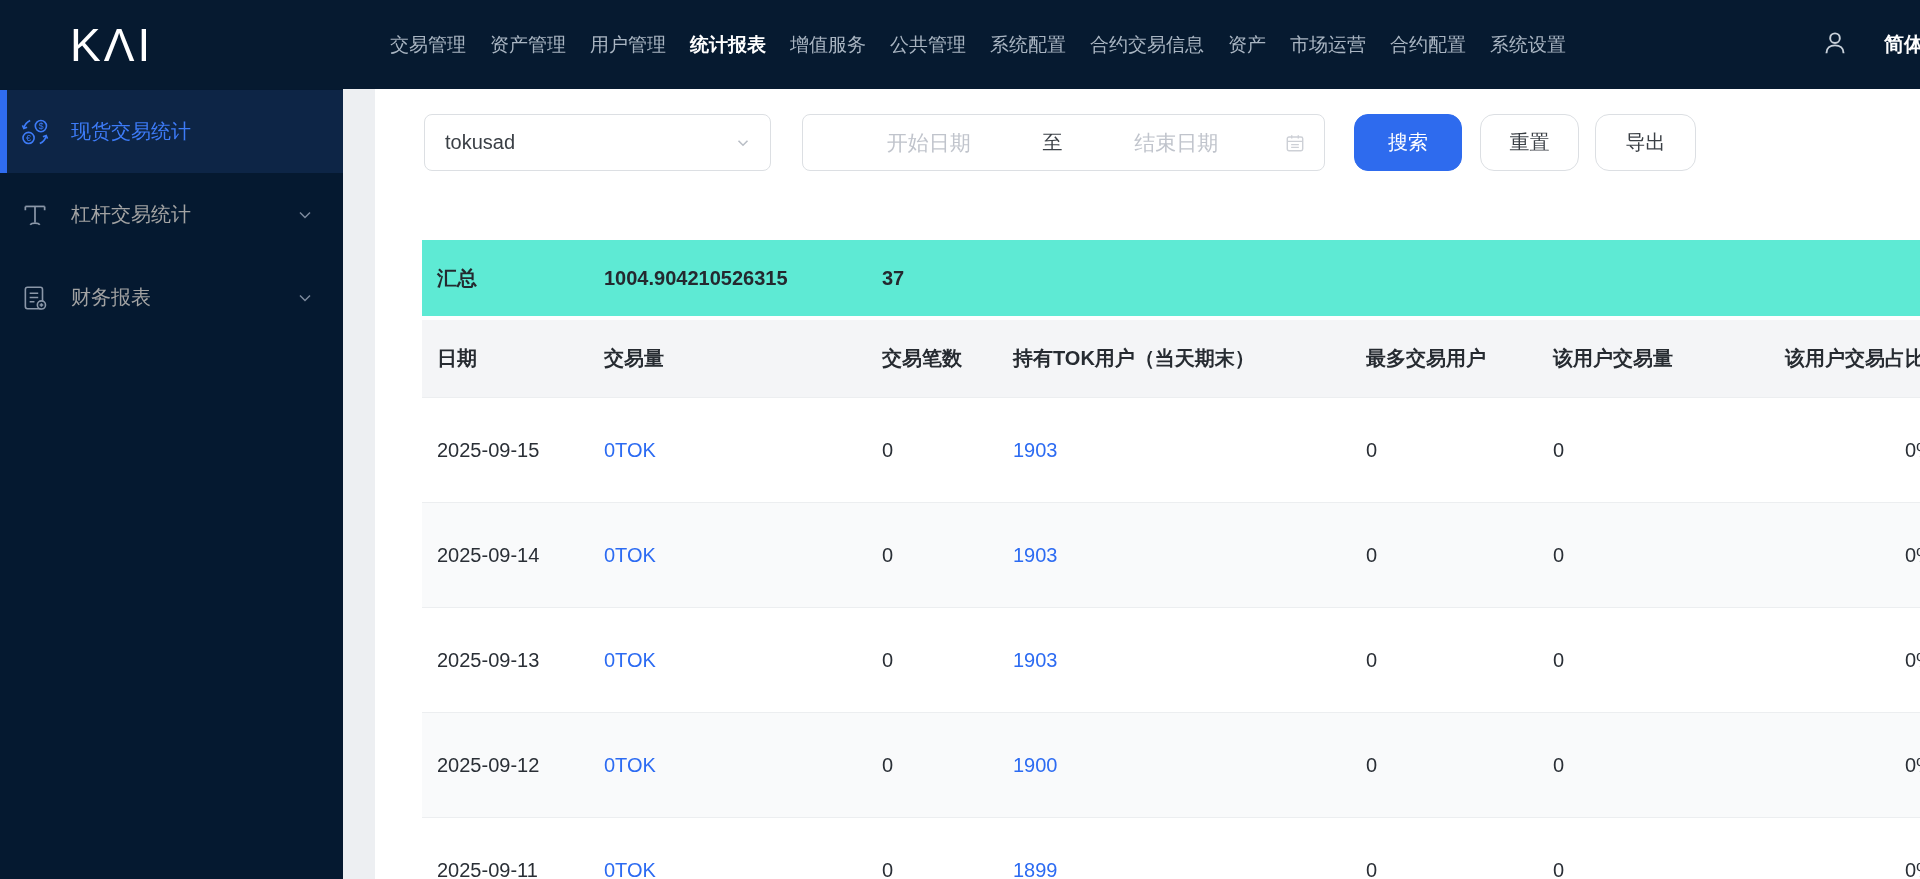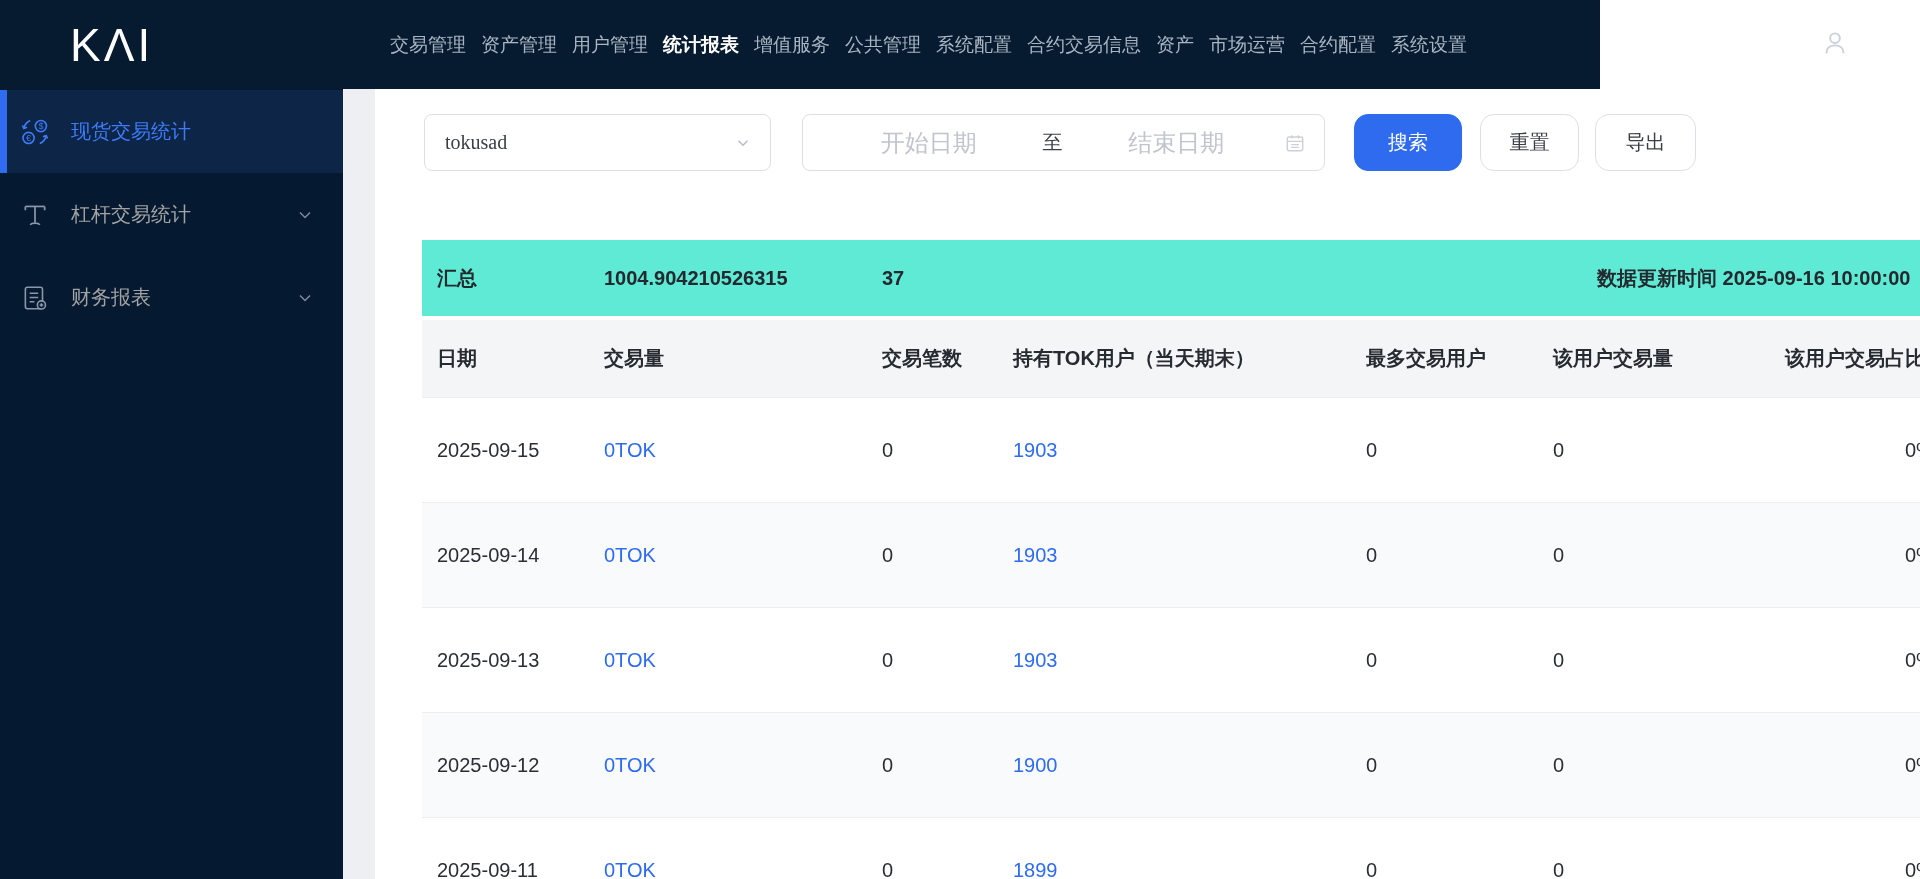--- a/index.html
+++ b/index.html
@@ -5,28 +5,28 @@
   * { margin:0; padding:0; box-sizing:border-box; }
   html,body { width:1920px; height:879px; overflow:hidden; }
   body {
     font-family:"Liberation Sans","DejaVu Sans",sans-serif;
     background:#ffffff; color:#24292f;
   }
 
   
   .topnav {
     position:relative; height:89px; background:#061a30;
-    display:flex; align-items:center; width:1600px;
+    display:flex; align-items:center; width:1920px;
   }
   .brand {
     margin-left:70px; width:100px; color:#ffffff;
     font-size:46px; letter-spacing:3px; font-weight:400;
     white-space:nowrap; cursor:pointer;
   }
-  .navmenu { display:flex; align-items:center; margin-left:220px; gap:15px; white-space:nowrap; }
+  .navmenu { display:flex; align-items:center; margin-left:220px; gap:24px; white-space:nowrap; }
   .nav-item { color:#a9b5c2; font-size:19px; cursor:pointer; }
   .nav-item.active { color:#ffffff; font-weight:bold; }
   .user-ico { position:absolute; left:1820px; top:28px; width:30px; height:30px; }
   .lang { position:absolute; left:1884px; top:31px; color:#ffffff; font-size:20px; font-weight:bold; white-space:nowrap; }
 
   
   .main { display:flex; height:790px; }
   .sidebar { width:343px; background:#051930; flex:none; padding-top:1px; }
   .gutter { width:32px; background:#edeff2; flex:none; }
   .content { flex:1; background:#ffffff; overflow:hidden; }
@@ -39,24 +39,24 @@
   .side-item .s-icon { width:30px; height:30px; flex:none; color:#8b97a8; }
   .side-item .s-label { margin-left:21px; flex:1; }
   .side-item .s-chev { width:16px; height:16px; margin-right:30px; color:#7d8a9c; }
   .side-item.active { background:#0d2546; color:#3d7bf7; }
   .side-item.active .s-icon { color:#3d7bf7; }
   .active-bar { position:absolute; left:0; top:0; width:7px; height:100%; background:#2f6cf0; }
 
   
   .filterbar { display:flex; align-items:center; margin:25px 0 0 49px; }
   .ctl { height:57px; border:1px solid #dcdfe3; border-radius:8px; background:#fff; display:flex; align-items:center; }
-  .select { width:347px; padding:0 18px 0 20px; cursor:pointer; justify-content:space-between;font-family:Liberation Serif, serif; }
+  .select { width:347px; padding:0 18px 0 20px; cursor:pointer; justify-content:space-between; }
   .select .sel-val { font-size:20px; color:#3a3f45; }
   .rangepicker { width:523px; margin-left:31px; padding:0 18px; cursor:pointer; }
-  .rp-input { flex:1; text-align:center; font-size:24px; color:#c0c4cc; }
+  .rp-input { flex:1; text-align:center; font-size:21px; color:#c0c4cc; }
   .rp-sep { font-size:20px; color:#3a3f45; padding:0 6px; }
   .btn {
     height:57px; border-radius:14px; font-size:20px; display:flex;
     align-items:center; justify-content:center; cursor:pointer; white-space:nowrap;
   }
   .btn-primary { width:108px; margin-left:29px; background:#2e6bee; color:#ffffff; border:1px solid #2e6bee; }
   .btn-plain { background:#ffffff; color:#3a3f45; border:1px solid #dcdfe3; }
   .btn-reset { width:99px; margin-left:18px; }
   .btn-export { width:101px; margin-left:16px; }
 
@@ -191,21 +191,20 @@
       <button class="btn btn-plain btn-reset">重置</button>
       <button class="btn btn-plain btn-export">导出</button>
     </div>
 
     <div class="table">
 
       <div class="sumrow grid-sum">
         <div class="cell c1">汇总</div>
         <div class="cell">1004.904210526315</div>
         <div class="cell">37</div>
-        <div class="cell updated">数据更新时间 2025-09-16 10:00:00</div>
       </div>
 
       <div class="headrow grid-row">
         <div class="cell c1">日期</div>
         <div class="cell">交易量</div>
         <div class="cell">交易笔数</div>
         <div class="cell">持有TOK用户（当天期末）</div>
         <div class="cell">最多交易用户</div>
         <div class="cell">该用户交易量</div>
         <div class="cell">该用户交易占比</div>

